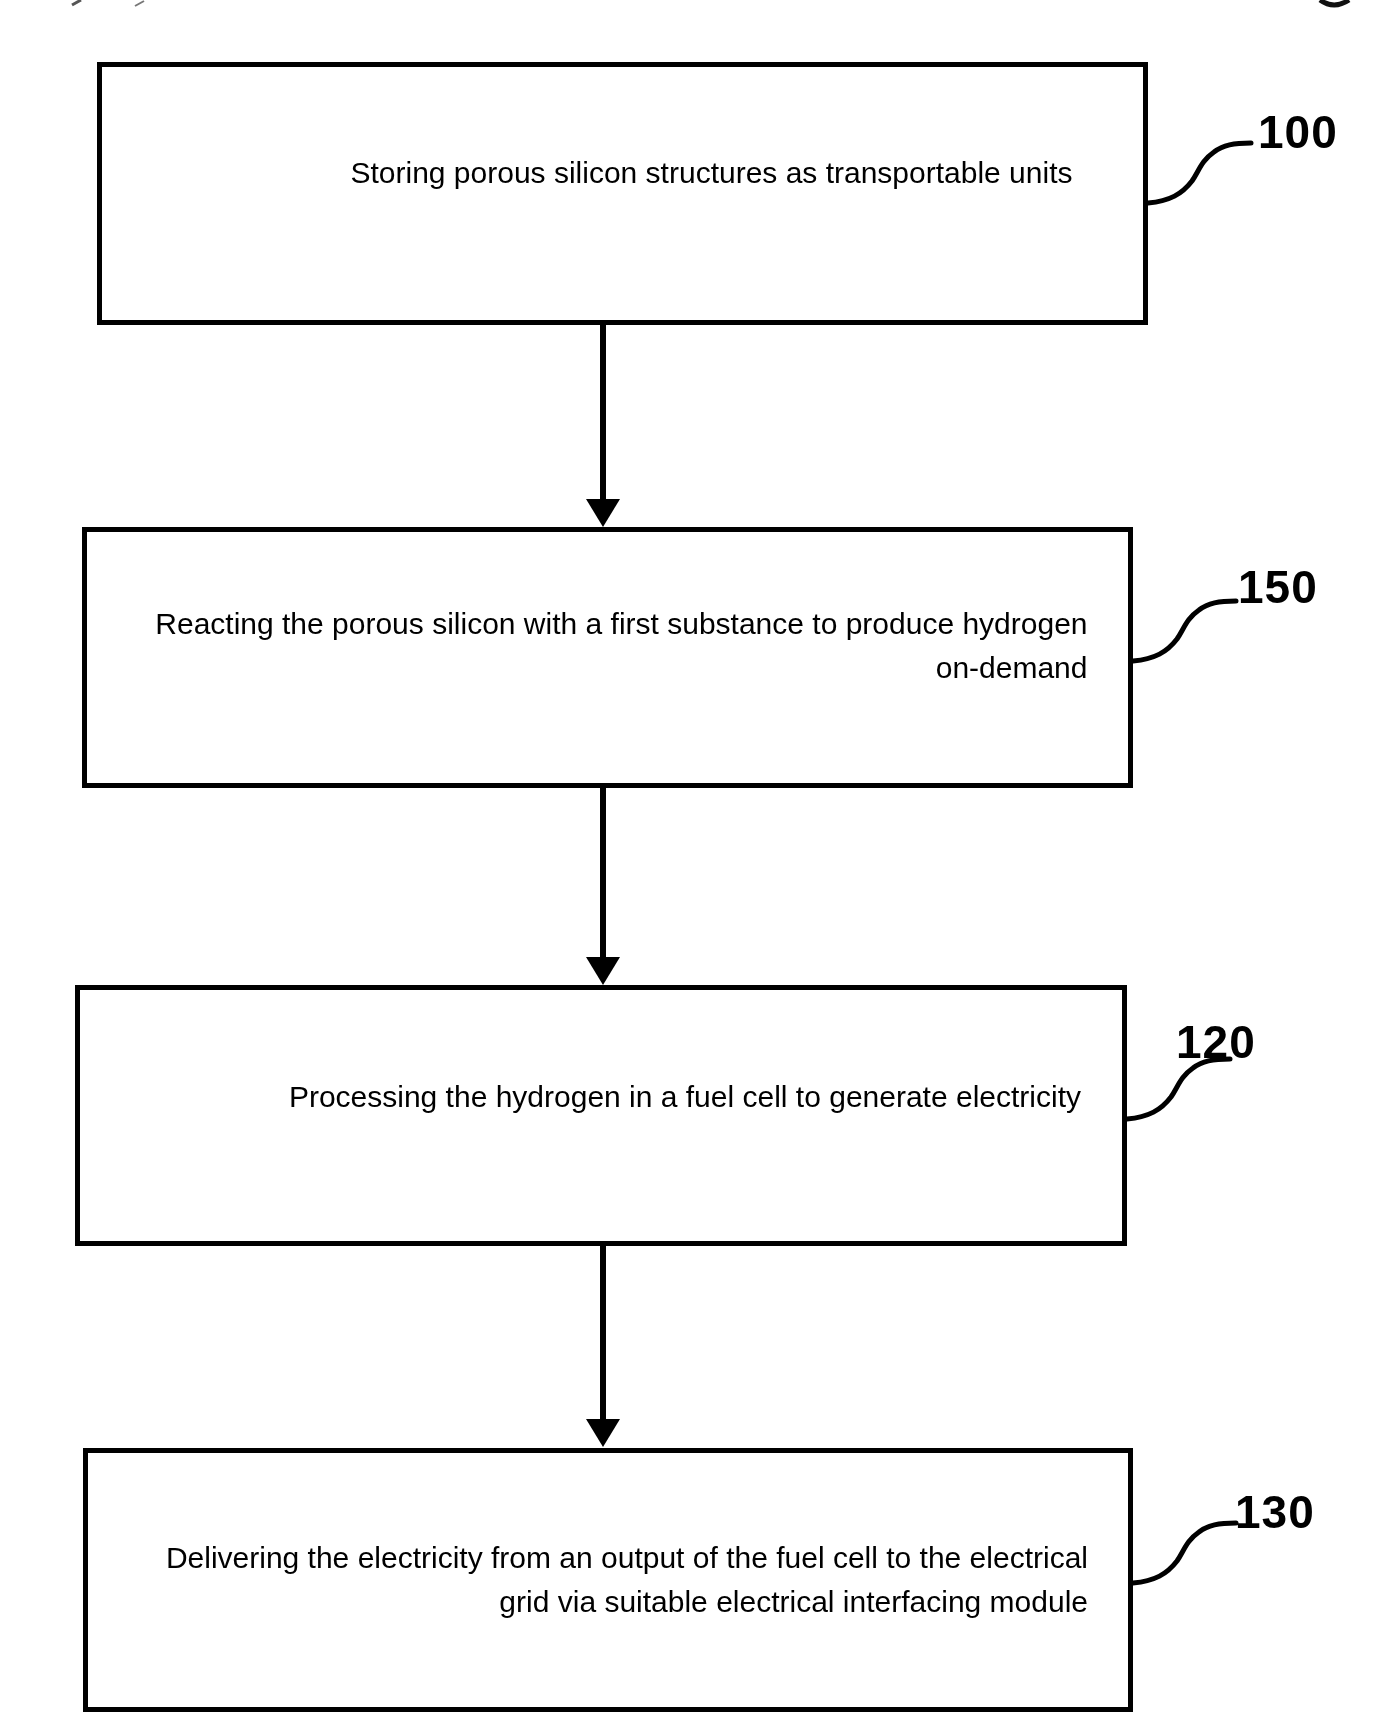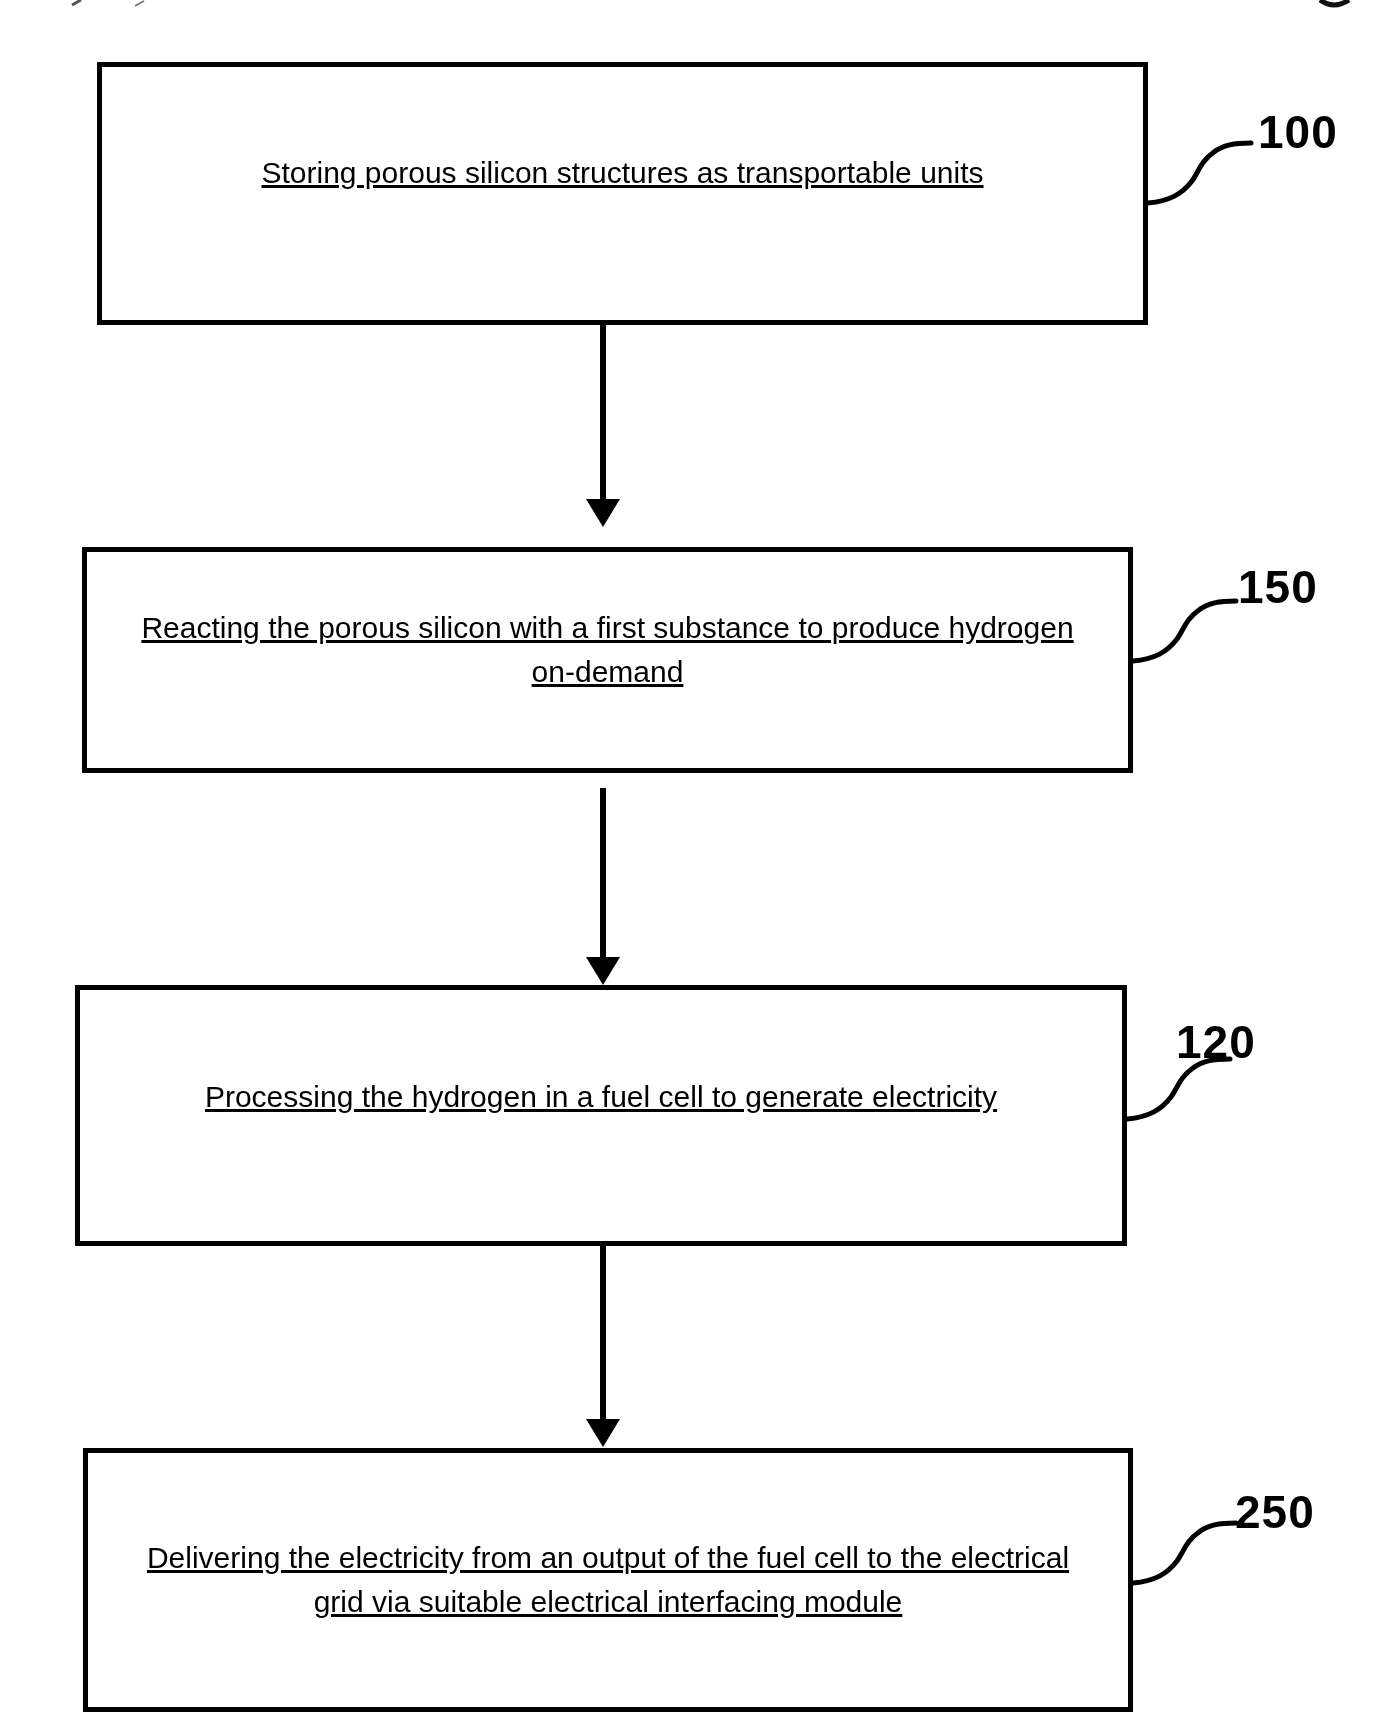--- a/index.html
+++ b/index.html
@@ -24,33 +24,32 @@
     height: 1720px;
     pointer-events: none;
   }
   .flow-box {
     position: absolute;
     box-sizing: border-box;
     border: 5px solid #000000;
     background: #ffffff;
   }
   .box-100 { left: 97px;  top: 62px;   width: 1051px; height: 263px; }
-  .box-110 { left: 82px;  top: 527px;  width: 1051px; height: 226px; margin-top: 20px; }
+  .box-110 { left: 82px;  top: 527px;  width: 1051px; height: 261px; }
   .box-120 { left: 75px;  top: 985px;  width: 1052px; height: 261px; padding-left: 27px; }
   .box-130 { left: 83px;  top: 1448px; width: 1050px; height: 264px; }
   .step-text {
     position: absolute;
     left: 50%;
     width: 980px;
     transform: translate(-50%, -50%);
-    text-align: center;
+    text-align: right;
     font-size: 30px;
     line-height: 44px;
     color: #000000;
-    text-decoration: underline;
   }
   .box-100 .step-text { top: 42%; width: 900px; }
   .box-110 .step-text { top: 45.5%; width: 960px; }
   .box-120 .step-text { top: 42.5%; width: 960px; }
   .box-130 .step-text { top: 50%; width: 960px; }
   .ref-label {
     position: absolute;
     font-size: 46px;
     font-weight: bold;
     line-height: 1;
@@ -106,15 +105,15 @@
     <div class="step-text">Processing the hydrogen in a fuel cell to generate electricity</div>
   </div>
 
   <div class="flow-box box-130">
     <div class="step-text">Delivering the electricity from an output of the fuel cell to the electrical grid via suitable electrical interfacing module</div>
   </div>
 
   <div class="ref-label ref-100">100</div>
   <div class="ref-label ref-110">150</div>
   <div class="ref-label ref-120">120</div>
-  <div class="ref-label ref-130">250</div>
+  <div class="ref-label ref-130">130</div>
 
 </div>
 
 </body></html>

